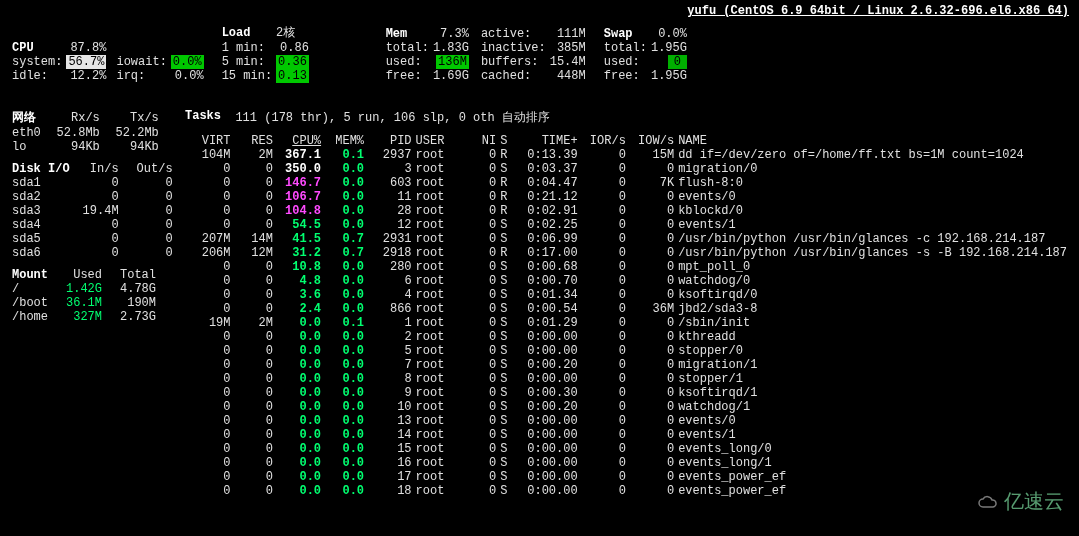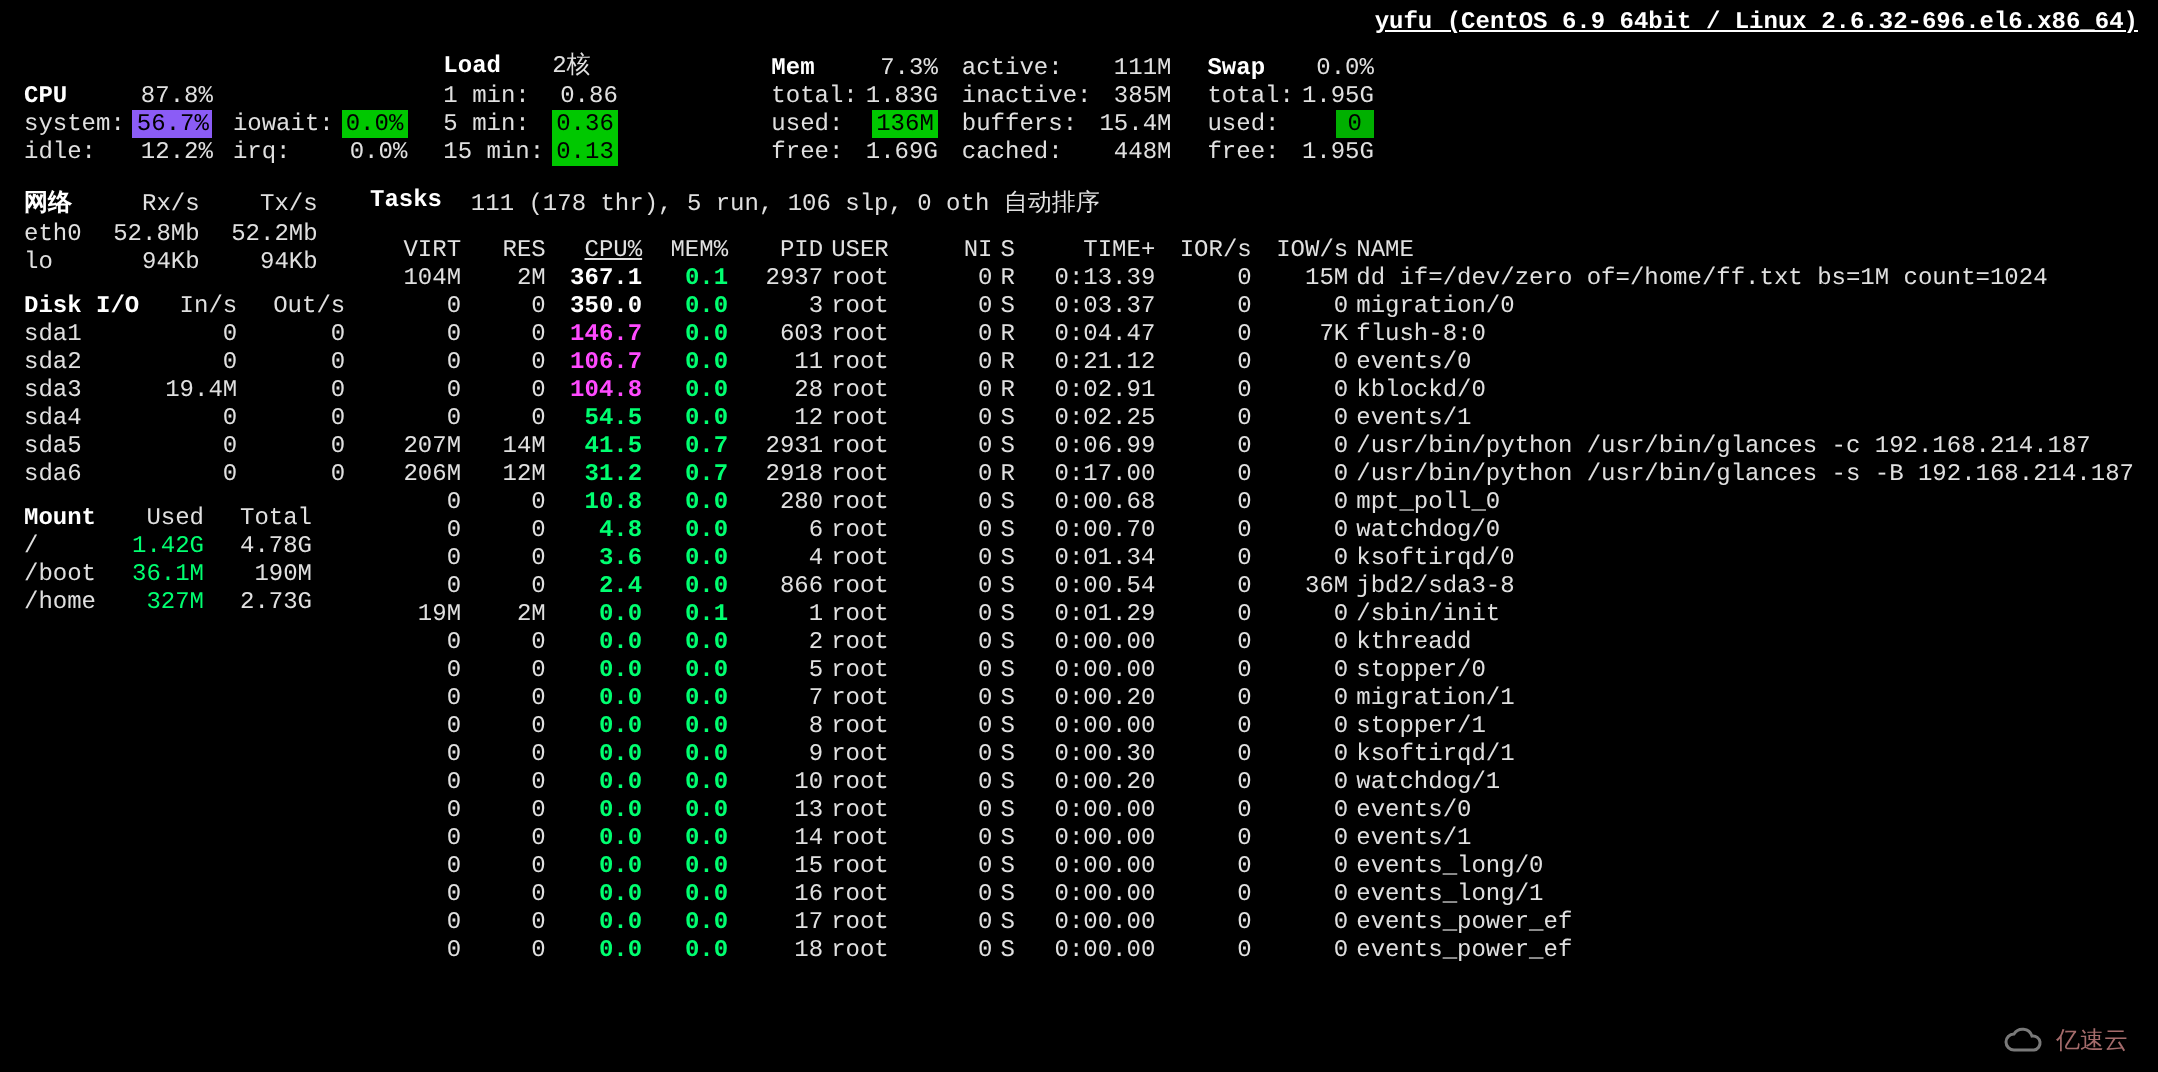--- a/index.html
+++ b/index.html
@@ -12,38 +12,38 @@
   white-space:nowrap;
   width:1079px;
   box-sizing:border-box;
 }
 .u{text-decoration:underline}
 .b{font-weight:bold}
 .white{color:#fff}
 .grn{color:#00ff70}
 .mag{color:#ff4aff}
 .red{color:#ffffff}
-.cyan-bg{background:#8b5cf6;color:#000;padding:0 2px}
+.cyan-bg{background:#e5e5e5;color:#000;padding:0 2px}
 .grn-bg{background:#00c800;color:#000;padding:0 2px}
 .grnbox{background:#00b000;color:#000;padding:0 6px}
 .row{display:flex}
 .r{text-align:right}
 .header{text-align:right;margin-bottom:6px}
 .columns{display:flex;gap:14px;align-items:flex-end}
 .left{flex:0 0 165px}
 .mid{flex:0 0 150px}
 .mem{flex:0 0 200px}
 .swap{flex:0 0 200px}
 table{border-collapse:collapse;font:inherit;color:inherit}
 td{padding:0 2px}
 .spacer{height:8px}
-.tasks-area{margin-top:10px;display:flex;gap:10px}
+.tasks-area{margin-top:26px;display:flex;gap:10px}
 .tasks-left{flex:0 0 165px}
 .tasks-right{flex:1}
-.watermark{position:fixed;right:15px;bottom:6px;color:#fca5a5;font-family:sans-serif;font-size:12px;opacity:.65}
+.watermark{position:fixed;right:15px;bottom:21px;color:#86efac;font-family:sans-serif;font-size:20px;opacity:.65}
 .watermark svg{vertical-align:middle;margin-right:3px}
 </style>
 </head>
 <body>
 
 <div class="header"><span class="u white b">yufu (CentOS 6.9 64bit / Linux 2.6.32-696.el6.x86_64)</span></div>
 
 <div class="columns">
 
   <div class="left">

